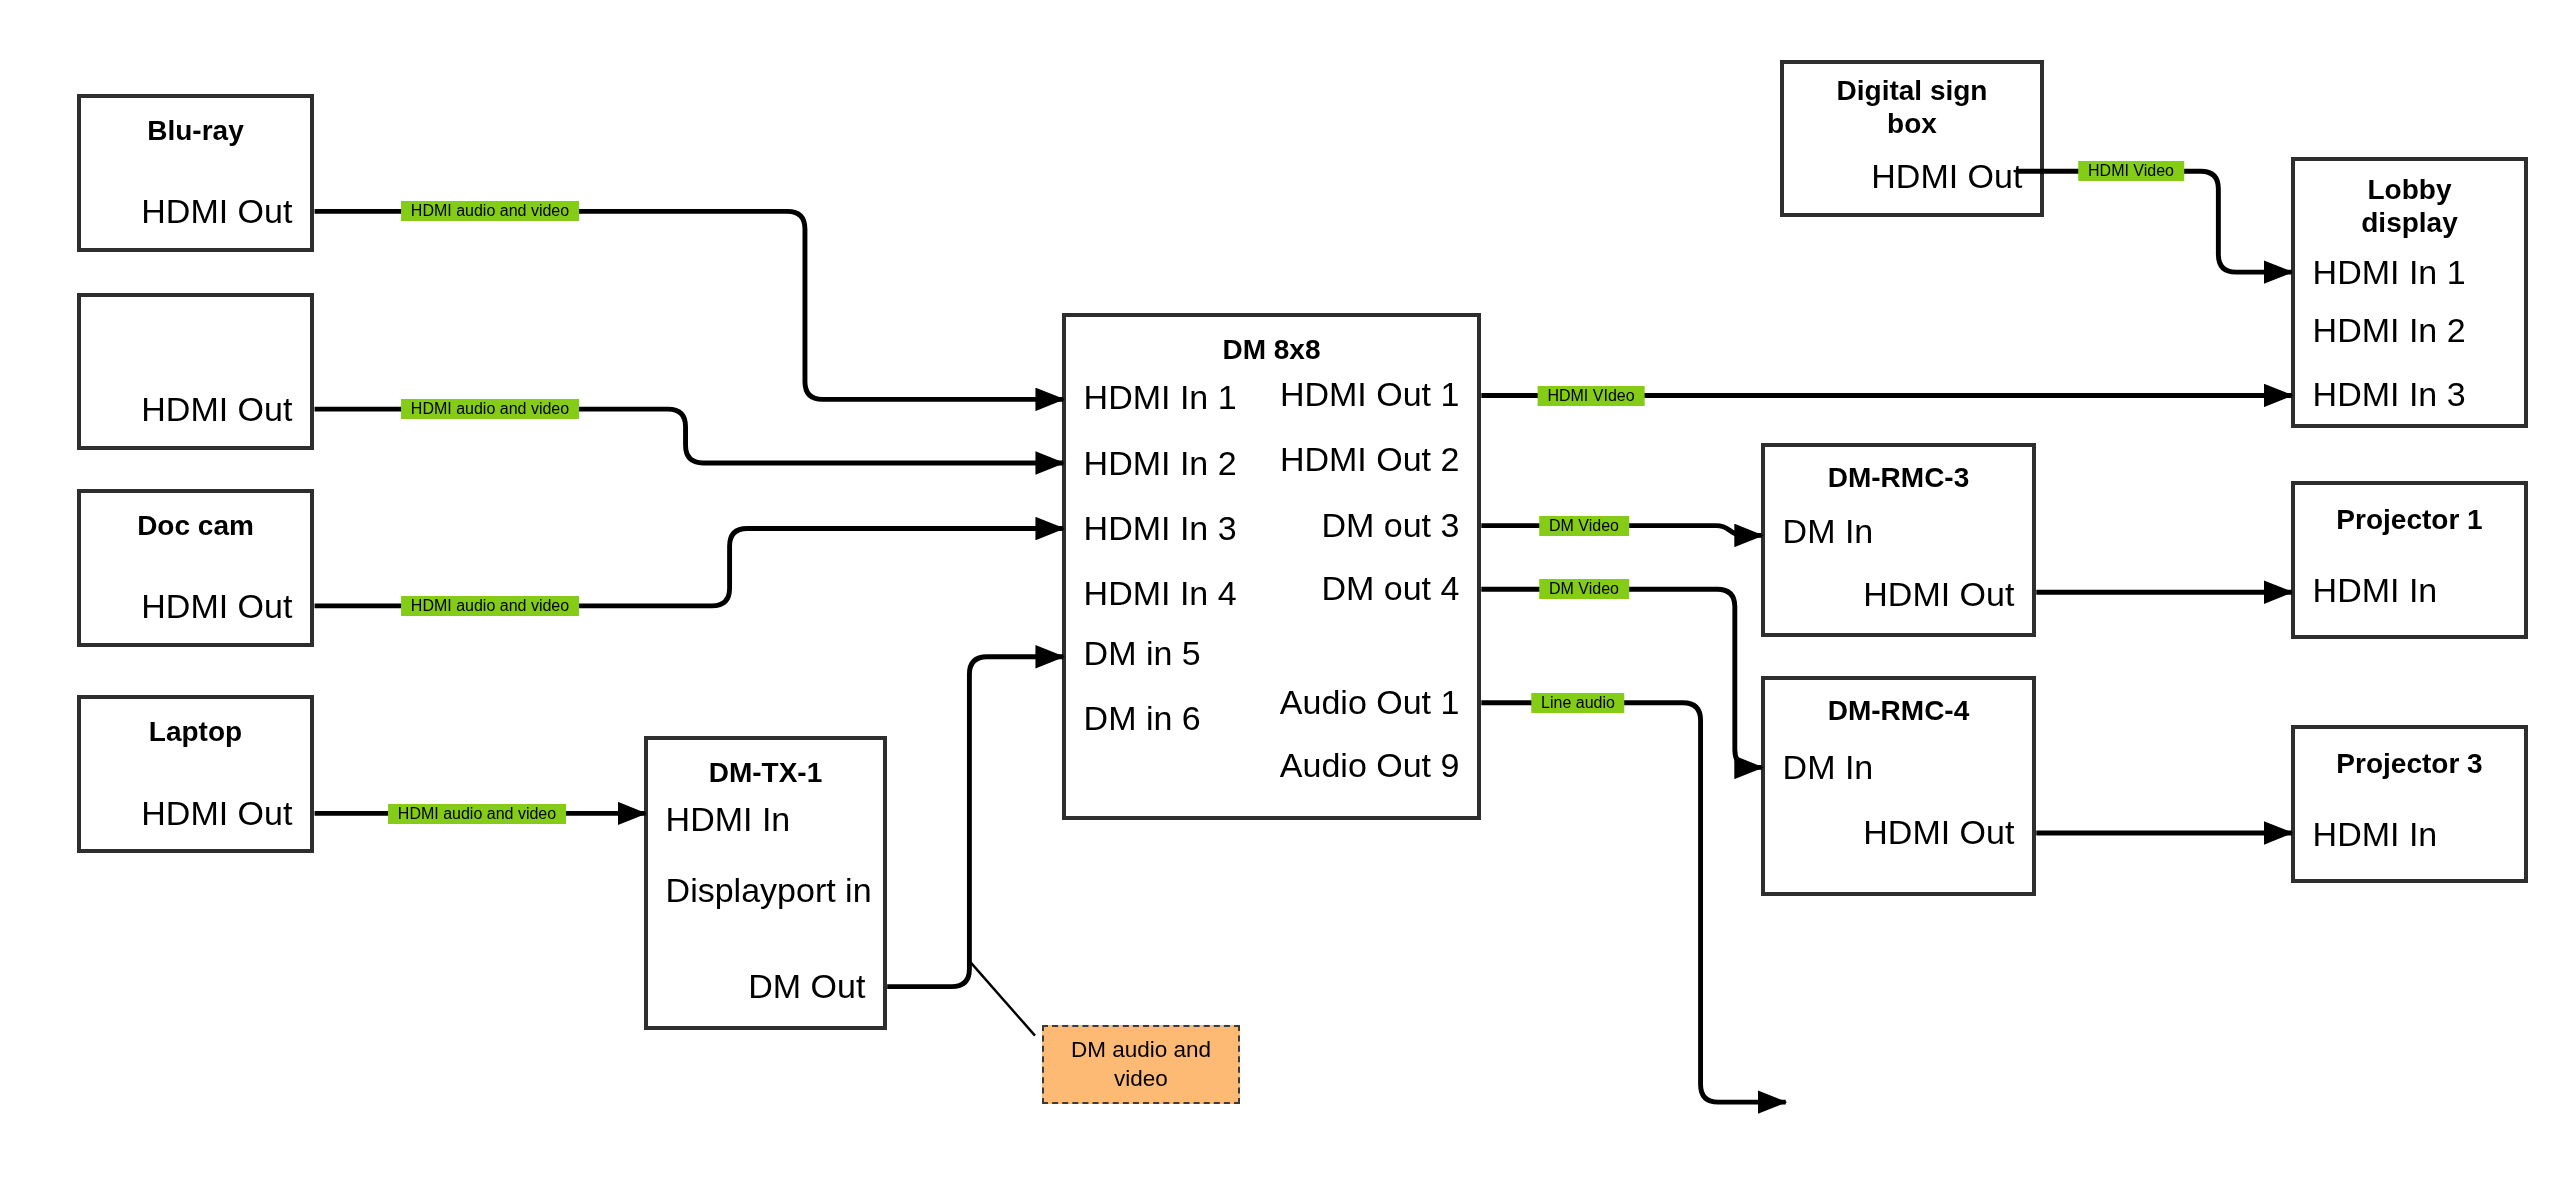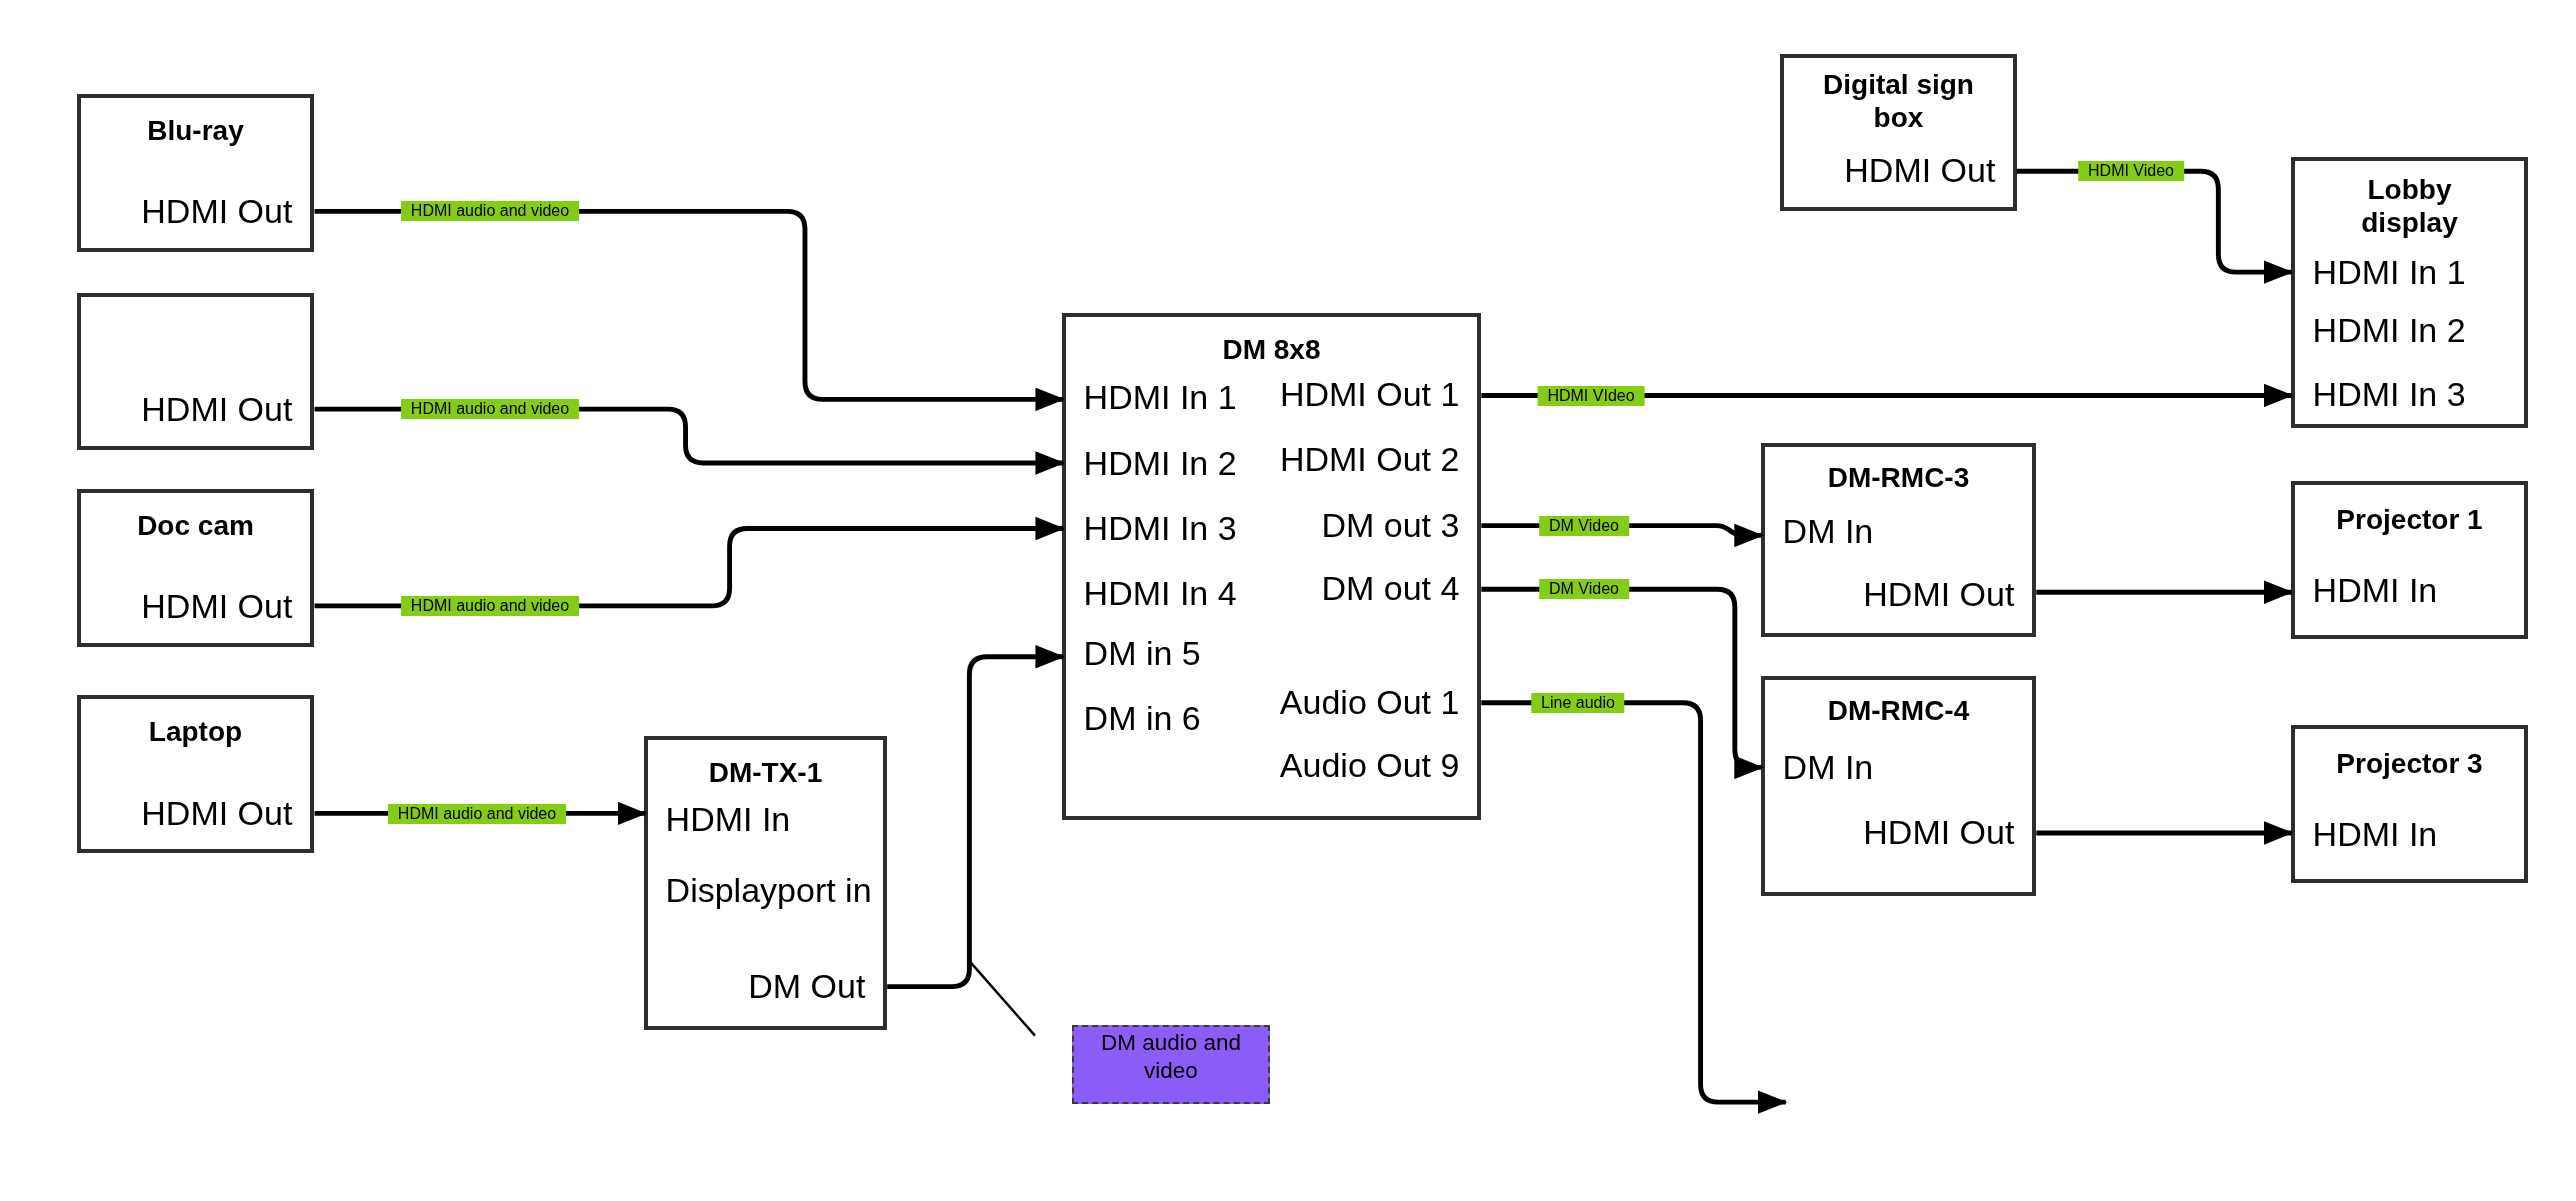--- a/index.html
+++ b/index.html
@@ -46,29 +46,29 @@
     position:absolute;
     transform:translate(-50%,-50%);
     background:#84cc16;
     padding:2px 9.8px;
     font-size:16px;
     white-space:nowrap;
     line-height:1;
   }
   .callout{
     position:absolute;
-    left:1072px;top:1025px;
+    left:1042px;top:1025px;
     width:198px;height:79px;
     border:2px dashed #3a3a3a;
     box-sizing:border-box;
-    display:flex;align-items:flex-start;justify-content:center;
+    display:flex;align-items:center;justify-content:center;
     text-align:center;
     font-size:22.5px;
     line-height:1.25;
-    background:#8b5cf6;
+    background:#fdba74;
     padding:2px 13.7px;
   }
 </style>
 </head>
 <body>
 
 <div id="stage">
 
   <div class="node" style="left:77px;top:94px;width:237px;height:158px">
     <div class="node-title">
@@ -115,21 +115,21 @@
     <div class="port pl" style="top:336px">DM in 5</div>
     <div class="port pl" style="top:401px">DM in 6</div>
     <div class="port pr" style="top:77px">HDMI Out 1</div>
     <div class="port pr" style="top:142px">HDMI Out 2</div>
     <div class="port pr" style="top:208px">DM out 3</div>
     <div class="port pr" style="top:271px">DM out 4</div>
     <div class="port pr" style="top:385px">Audio Out 1</div>
     <div class="port pr" style="top:448px">Audio Out 9</div>
   </div>
 
-  <div class="node" style="left:1780px;top:54px;width:237px;height:157px">
+  <div class="node" style="left:1780px;top:60px;width:264px;height:157px">
     <div class="node-title" style="top:9.8px">
         <span class="tw wrap-190">Digital sign box</span>
       </div>
     <div class="port pr" style="top:112px">HDMI Out</div>
   </div>
 
   <div class="node" style="left:2291px;top:157px;width:237px;height:271px">
     <div class="node-title" style="top:11.7px">
         <span class="tw wrap-130">Lobby display</span>
       </div>

